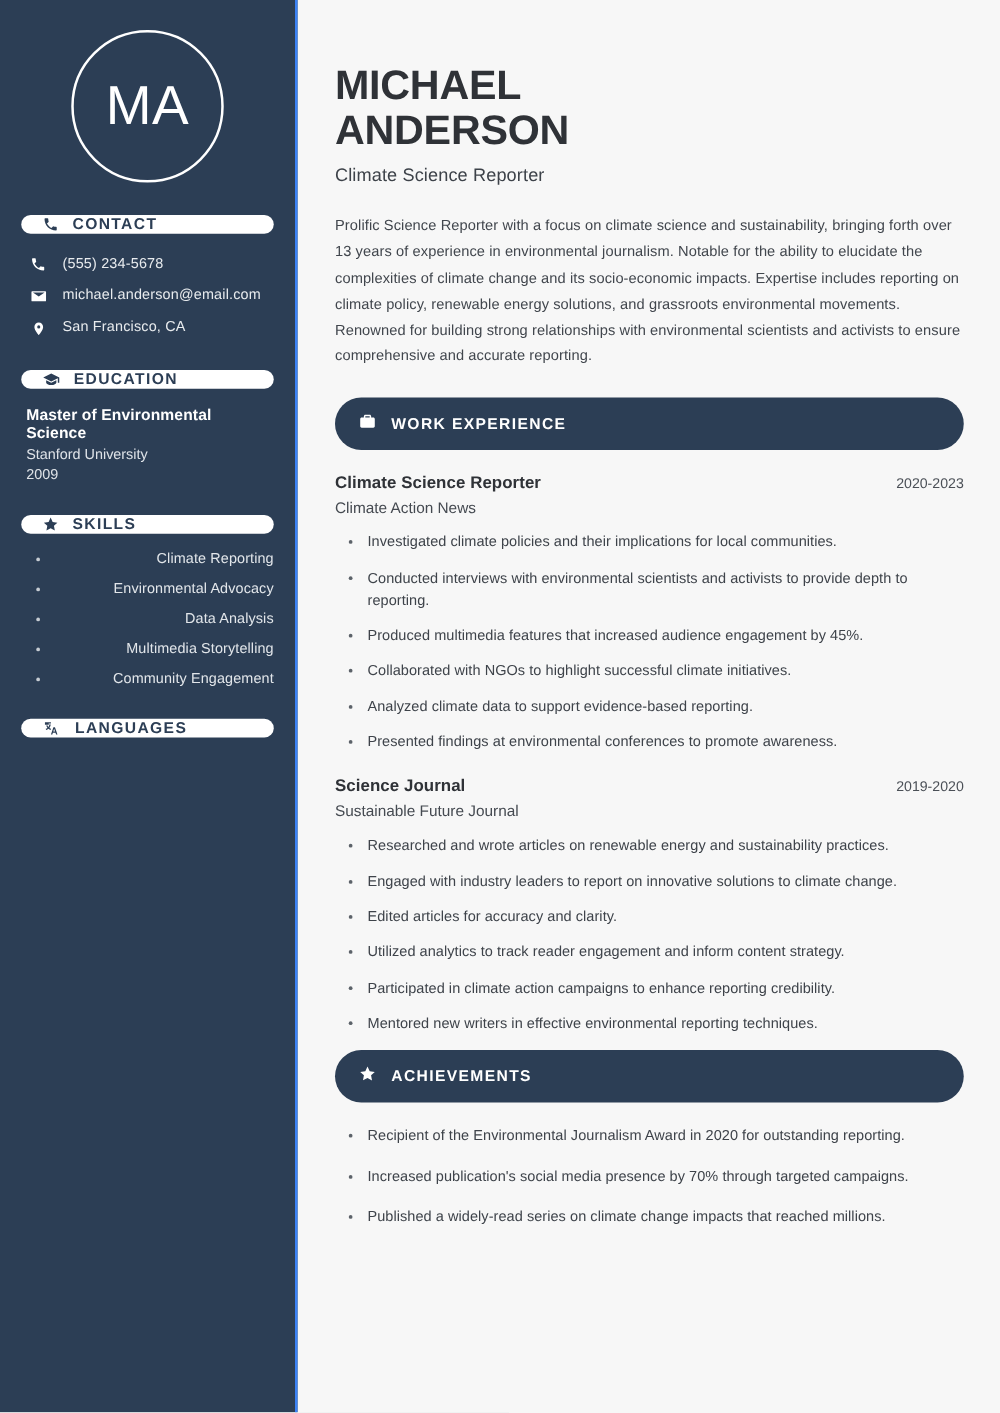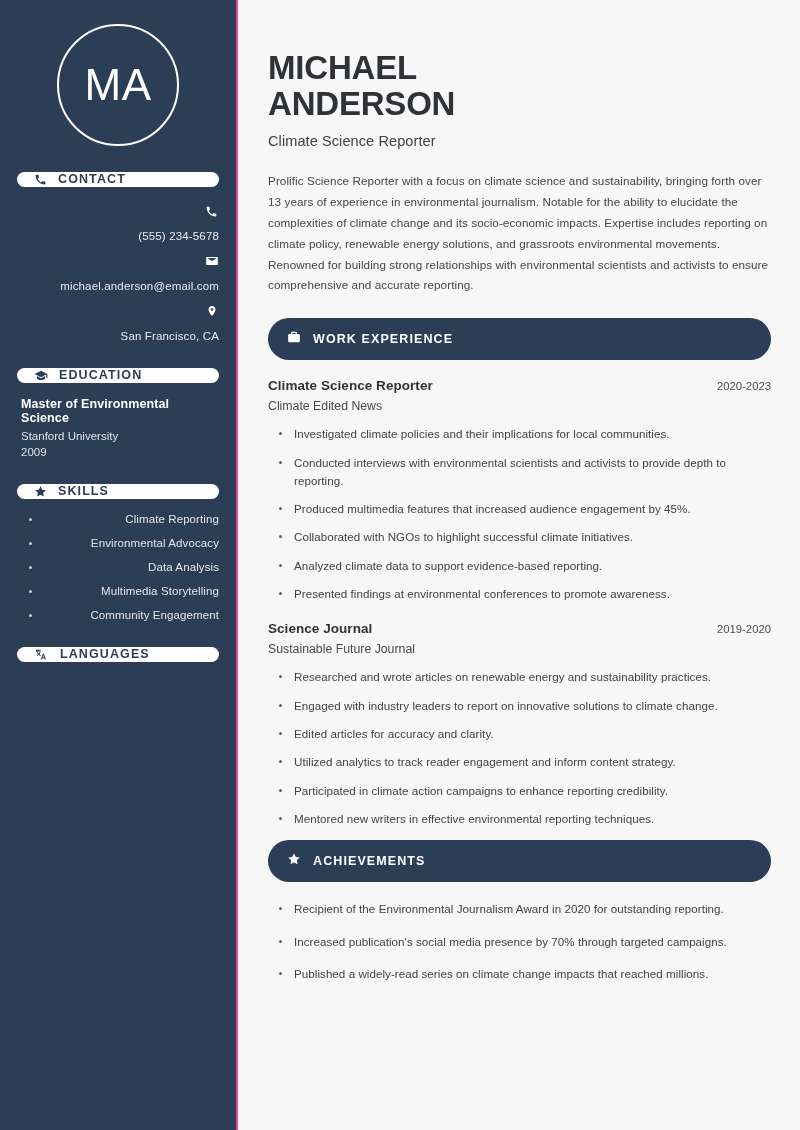--- a/index.html
+++ b/index.html
@@ -19,21 +19,21 @@
     background: #f7f7f7;
     display: flex;
     overflow: hidden;
   }
 
   
   .sidebar {
     width: 238px;
     min-width: 238px;
     background: #2c3e55;
-    border-right: 2px solid #ec4899;
+    border-right: 2px solid #3b82f6;
     padding: 0 17px;
     color: #ffffff;
   }
 
   .avatar-wrap {
     display: flex;
     justify-content: center;
     margin-top: 24px;
     margin-bottom: 26px;
   }
@@ -73,25 +73,24 @@
     color: #2c3e55;
     line-height: 1;
   }
   .pill .ico { display: flex; align-items: center; }
   .pill .ico svg { display: block; }
 
   
   .contact-list { margin-bottom: 22px; }
   .contact-row {
     display: flex;
-    align-items: flex-end;
+    align-items: flex-start;
     gap: 12px;
     padding: 4px 0 4px 6px;
     margin-bottom: 4px;
-    flex-direction: column;
   }
   .contact-row .ico { width: 15px; display: flex; justify-content: center; }
   .contact-row .ico svg { display: block; }
   .contact-text {
     font-size: 11.5px;
     color: #e8ebee;
     letter-spacing: 0.15px;
   }
 
   
@@ -345,21 +344,21 @@
         </svg>
       </span>
       <span class="pill-label">WORK EXPERIENCE</span>
     </div>
 
     <div class="job">
       <div class="job-head">
         <span class="job-title">Climate Science Reporter</span>
         <span class="job-dates">2020-2023</span>
       </div>
-      <div class="job-company">Climate Edited News</div>
+      <div class="job-company">Climate Action News</div>
       <ul class="main-list">
         <li>Investigated climate policies and their implications for local communities.</li>
         <li>Conducted interviews with environmental scientists and activists to provide depth to reporting.</li>
         <li>Produced multimedia features that increased audience engagement by 45%.</li>
         <li>Collaborated with NGOs to highlight successful climate initiatives.</li>
         <li>Analyzed climate data to support evidence-based reporting.</li>
         <li>Presented findings at environmental conferences to promote awareness.</li>
       </ul>
     </div>
 

